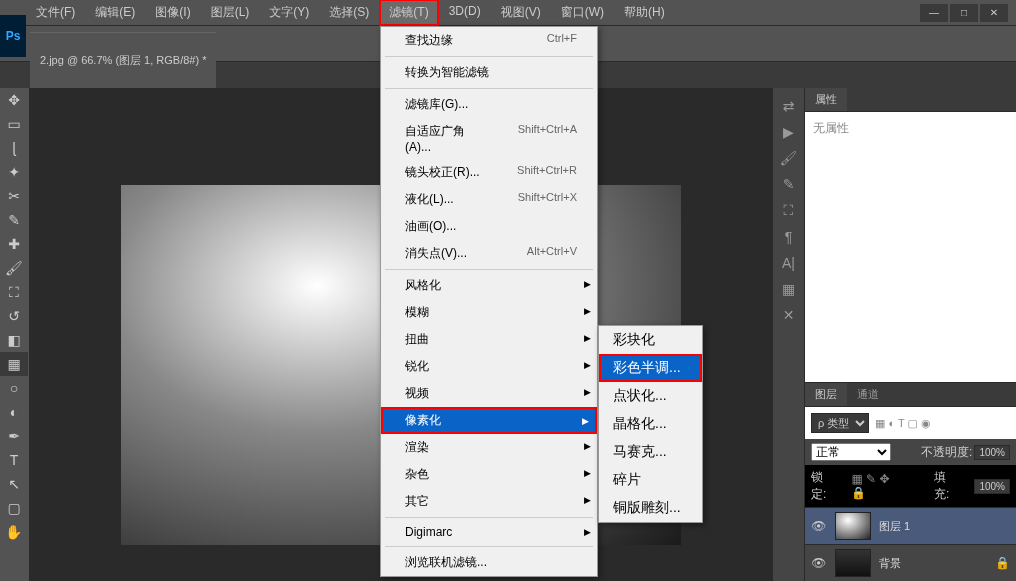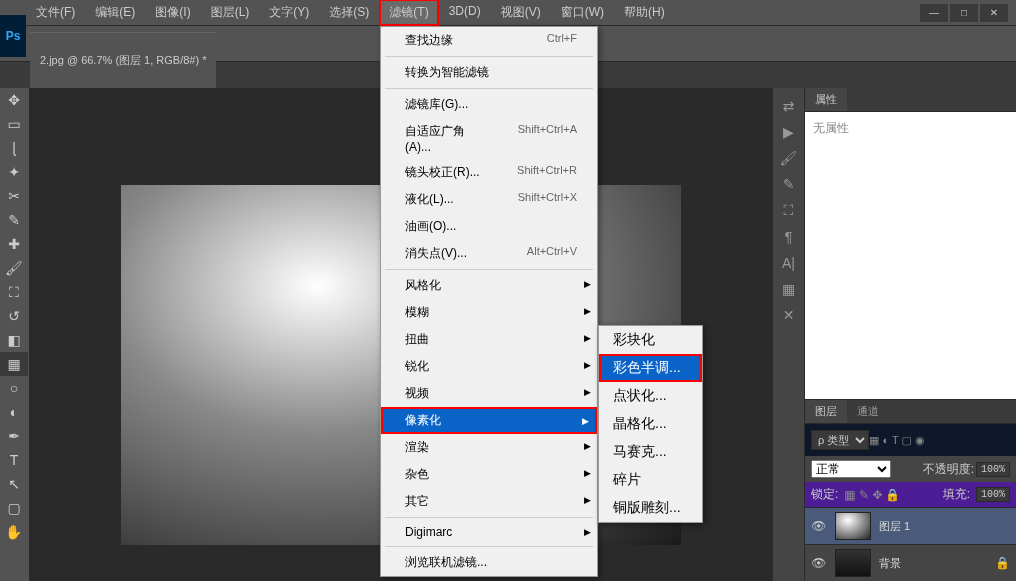--- a/index.html
+++ b/index.html
@@ -41,25 +41,25 @@
 .canvas { width: 560px; height: 360px; background: radial-gradient(ellipse at 35% 28%, #ffffff 0%, #888888 40%, #1a1a1a 100%); margin-top: 60px; }
 
 
 .panels { width: 212px; background: #3a3a3a; display: flex; flex-direction: column; border-left: 1px solid #2a2a2a; }
 .panel-tabs { display: flex; border-bottom: 1px solid #2a2a2a; }
 .panel-tab { padding: 4px 10px; color: #999; font-size: 11px; }
 .panel-tab.active { color: #ccc; background: #454545; }
 .panel-body { flex: 1; padding: 8px; color: #888; font-size: 11px; background: #ffffff; }
 
 .layers-panel { border-top: 1px solid #2a2a2a; }
-.layers-controls { padding: 6px; display: flex; align-items: center; background: #0f172a; }
+.layers-controls { padding: 6px; display: flex; align-items: center; gap: 6px; background: #ffffff; }
 .layers-controls select { background: #3a3a3a; border: 1px solid #2a2a2a; color: #ccc; padding: 2px; font-size: 11px; }
 .layers-icons { display: flex; gap: 4px; color: #888; font-size: 11px; }
 .layers-row2 { padding: 4px 6px; display: flex; align-items: center; gap: 6px; background: #454545; font-size: 11px; justify-content: space-between; }
-.layers-lock { padding: 4px 6px; display: flex; align-items: center; gap: 6px; background: #4c1d95; font-size: 11px; }
+.layers-lock { padding: 4px 6px; display: flex; align-items: center; gap: 14px; background: #000000; font-size: 11px; }
 .layer { display: flex; align-items: center; padding: 4px 6px; gap: 8px; background: #4a5a7a; border-top: 1px solid #2a2a2a; }
 .layer.bg-layer { background: #454545; }
 .layer-eye { width: 16px; color: #ccc; }
 .layer-thumb { width: 36px; height: 28px; background: radial-gradient(ellipse at 35% 28%, #fff, #222); border: 1px solid #222; }
 .layer-thumb.bg { background: linear-gradient(#333, #111); }
 .layer-name { font-size: 11px; color: #ddd; }
 
 
 .side-strip { width: 32px; background: #454545; display: flex; flex-direction: column; align-items: center; border-left: 1px solid #2a2a2a; gap: 10px; padding-top: 10px; }
 .side-icon { color: #999; font-size: 14px; }
@@ -70,21 +70,21 @@
 .dd-item.sel { background: #0a64c8; color: #fff; border: 2px solid #ff0000; padding: 3px 18px 3px 22px; }
 .dd-item.sub::after { content: "▶"; font-size: 9px; position: absolute; right: 6px; top: 7px; }
 .dd-sep { height: 1px; background: #ccc; margin: 2px 4px; }
 .dd-short { color: #666; font-size: 11px; }
 
 .submenu { position: absolute; top: 325px; left: 598px; width: 105px; background: #f0f0f0; border: 1px solid #999; box-shadow: 2px 2px 6px rgba(0,0,0,0.4); z-index: 101; }
 .sub-item { padding: 5px 14px; color: #000; font-size: 14px; cursor: pointer; }
 .sub-item.sel { background: #0a64c8; color: #fff; border: 2px solid #ff0000; padding: 3px 12px; }
 
 .opa-box { display:flex; align-items:center; gap:2px; }
-.opa-val { background:#3a3a3a; border:1px solid #2a2a2a; padding:1px 4px; font-size:10px;font-family:Liberation Mono, monospace; }
+.opa-val { background:#3a3a3a; border:1px solid #2a2a2a; padding:1px 4px; font-size:10px; }
 </style>
 </head>
 <body>
 
 <div class="menubar">
   <div class="ps-logo">Ps</div>
   <div class="menu-items">
     <div class="menu-item">文件(F)</div>
     <div class="menu-item">编辑(E)</div>
     <div class="menu-item">图像(I)</div>

